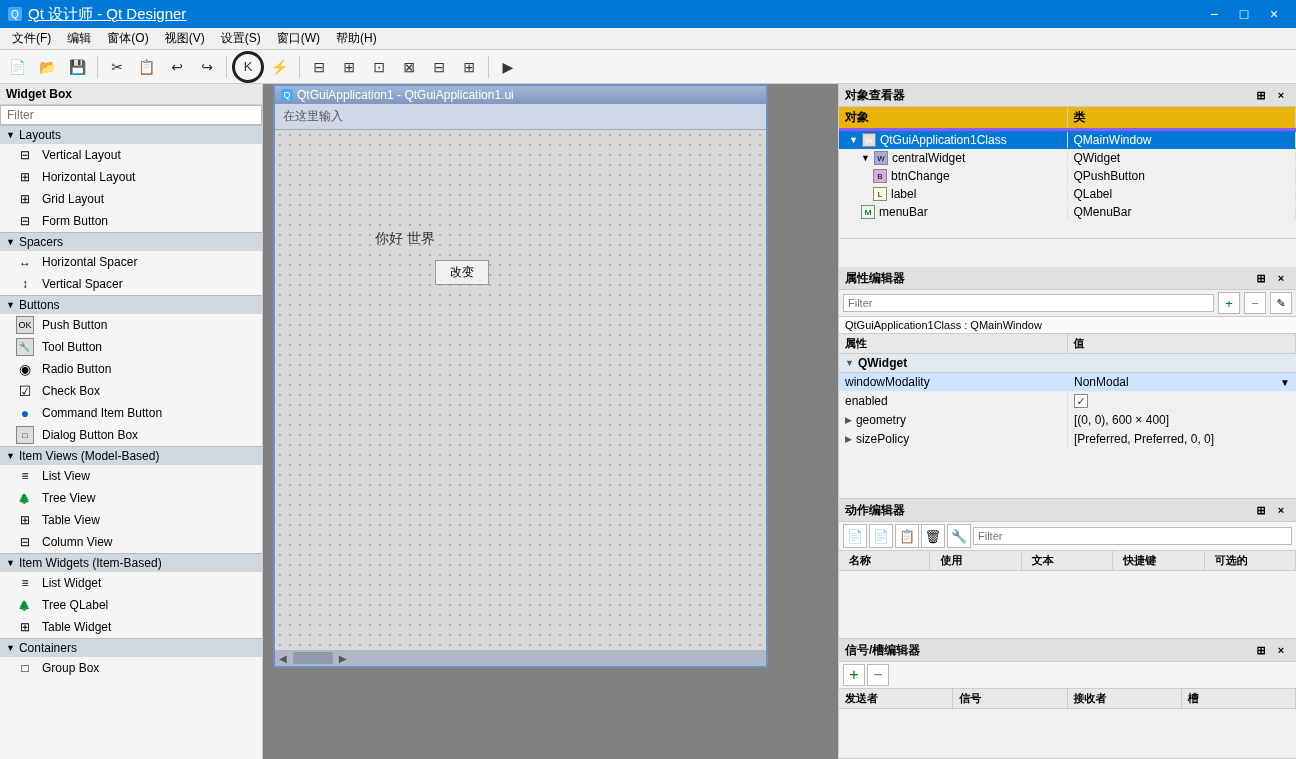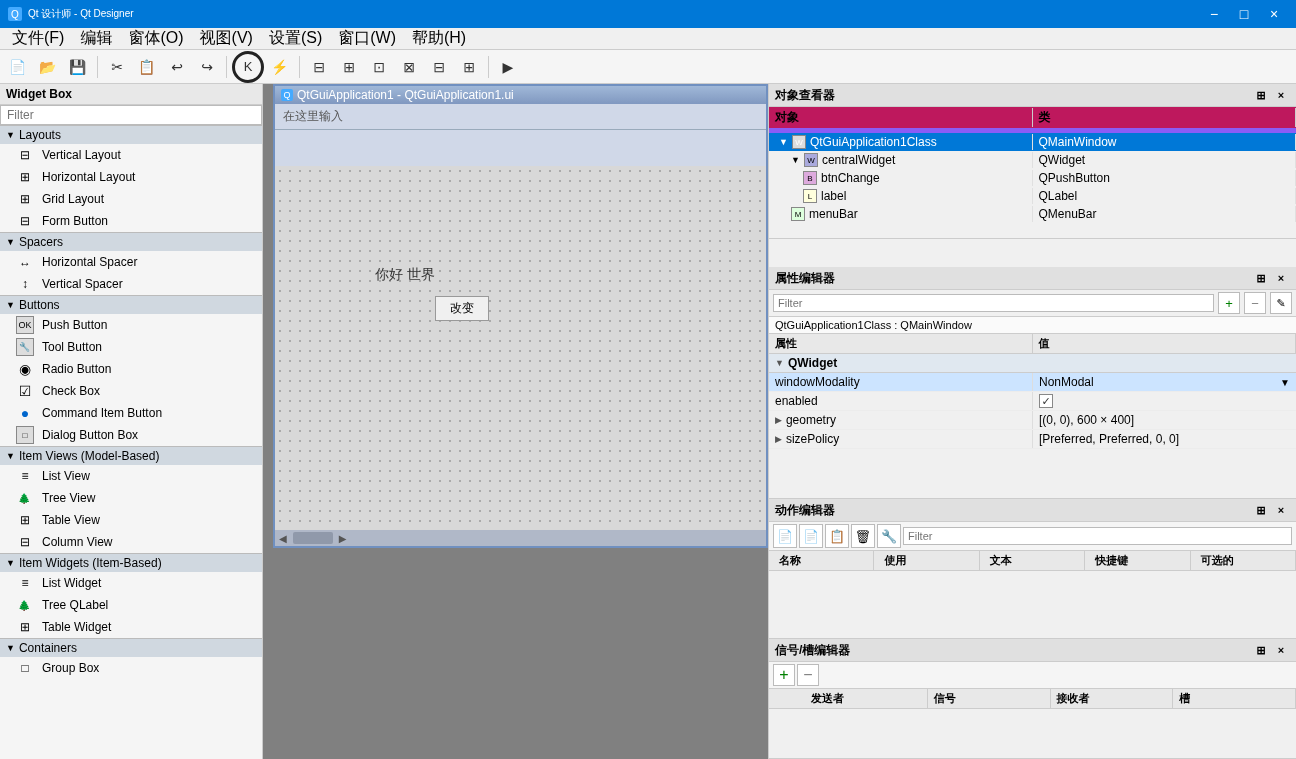--- a/index.html
+++ b/index.html
@@ -10,34 +10,34 @@
       background: #0078d7;
       color: white;
       height: 28px;
       display: flex;
       align-items: center;
       padding: 0 8px;
       justify-content: space-between;
     }
     .title-bar-left { display: flex; align-items: center; gap: 6px; }
     .title-bar-icon { width: 14px; height: 14px; background: #4af; border-radius: 2px; display: flex; align-items: center; justify-content: center; color: white; font-size: 10px; }
-    .title-bar-text { font-size: 10px; }
+    .title-bar-text { font-size: 15px; text-decoration: underline; }
     .title-bar-controls { display: flex; gap: 2px; }
     .title-btn { width: 28px; height: 28px; display: flex; align-items: center; justify-content: center; cursor: pointer; color: white; font-size: 14px; }
 
     
     .menu-bar {
       background: #f0f0f0;
       border-bottom: 1px solid #ccc;
       height: 22px;
       display: flex;
       align-items: center;
       padding: 0 4px;
     }
-    .menu-item { padding: 2px 8px; cursor: pointer; font-size: 16px; }
+    .menu-item { padding: 2px 8px; cursor: pointer; font-size: 12px; }
 
     
     .toolbar {
       background: #f5f5f5;
       border-bottom: 1px solid #ccc;
       height: 34px;
       display: flex;
       align-items: center;
       padding: 0 4px;
       gap: 2px;
@@ -129,23 +129,22 @@
       padding: 2px 6px;
       font-size: 11px;
       display: flex;
       align-items: center;
       gap: 4px;
     }
     .designer-canvas {
       background: #d8d8d8;
       background-image: radial-gradient(circle, #aaa 1px, transparent 1px);
       background-size: 10px 10px;
-      height: 364px;
+      height: 520px;
       position: relative;
-      margin-top: 36px;
     }
     .canvas-text { position: absolute; top: 100px; left: 100px; font-size: 14px; color: #333; }
     .canvas-button {
       position: absolute;
       top: 130px; left: 160px;
       background: #f0f0f0;
       border: 1px solid #999;
       padding: 3px 14px;
       font-size: 12px;
       cursor: pointer;
@@ -159,21 +158,21 @@
     .scrollbar-thumb-h {
       height: 12px; width: 40px;
       background: #9099aa;
       margin: 2px;
       border-radius: 2px;
     }
     .scrollbar-arrow { padding: 0 4px; color: #555; font-size: 10px; cursor: pointer; }
 
     
     .right-panels {
-      width: 528px;
+      width: 458px;
       display: flex;
       flex-direction: column;
       border-left: 1px solid #ccc;
     }
     .right-panel {
       border-bottom: 1px solid #ccc;
       display: flex;
       flex-direction: column;
     }
     .right-panel-title {
@@ -187,22 +186,22 @@
       justify-content: space-between;
     }
     .panel-icons { display: flex; gap: 2px; }
     .panel-icon-btn { width: 18px; height: 18px; font-size: 11px; cursor: pointer; display: flex; align-items: center; justify-content: center; }
 
     
     .obj-inspector { height: 155px; overflow: hidden; }
     .obj-tree { flex: 1; overflow-y: auto; }
     .obj-header-row {
       display: flex;
-      background: #be185d;
-      border-bottom: 5px solid #8b5cf6;
+      background: #eab308;
+      border-bottom: 3px solid #8b5cf6;
       padding: 1px 0;
     }
     .obj-col { flex: 1; padding: 1px 6px; font-weight: bold; border-right: 1px solid #ccc; }
     .obj-row { display: flex; padding: 1px 0; font-size: 11px; }
     .obj-row.selected { background: #0078d7; color: white; }
     .obj-cell { flex: 1; padding: 1px 6px; border-right: 1px solid #e0e0e0; display: flex; align-items: center; gap: 4px; overflow: hidden; white-space: nowrap; }
     .tree-indent { display: inline-block; }
     .tree-arrow { font-size: 9px; cursor: pointer; }
     .obj-icon { width: 14px; height: 14px; border: 1px solid #888; background: #ddd; display: flex; align-items: center; justify-content: center; font-size: 8px; flex-shrink: 0; }
 
@@ -237,21 +236,21 @@
     .action-filter { flex: 1; border: 1px solid #bbb; padding: 2px 4px; font-size: 11px; }
     .action-table { flex: 1; overflow-y: auto; }
     .action-col-header { display: flex; background: #e8e8e8; border-bottom: 1px solid #ccc; }
     .action-col { flex: 1; padding: 2px 10px; font-weight: bold; border-right: 1px solid #ccc; font-size: 11px; }
 
     
     .signal-editor { height: 120px; display: flex; flex-direction: column; }
     .signal-toolbar { display: flex; align-items: center; gap: 2px; padding: 2px 4px; border-bottom: 1px solid #ccc; background: #f5f5f5; }
     .signal-btn { width: 22px; height: 22px; border: 1px solid #bbb; background: white; cursor: pointer; display: flex; align-items: center; justify-content: center; font-size: 14px; }
     .signal-table { flex: 1; overflow-y: auto; }
-    .signal-col-header { display: flex; background: #e8e8e8; border-bottom: 1px solid #ccc; padding-left: 36px; }
+    .signal-col-header { display: flex; background: #e8e8e8; border-bottom: 1px solid #ccc; }
     .signal-col { flex: 1; padding: 2px 6px; font-weight: bold; border-right: 1px solid #ccc; font-size: 11px; }
 
     
     ::-webkit-scrollbar { width: 12px; height: 12px; }
     ::-webkit-scrollbar-track { background: #f0f0f0; }
     ::-webkit-scrollbar-thumb { background: #b0b0b0; border-radius: 2px; }
 
     .gray-bg { background: #808080; flex: 1; }
   </style>
 </head>

